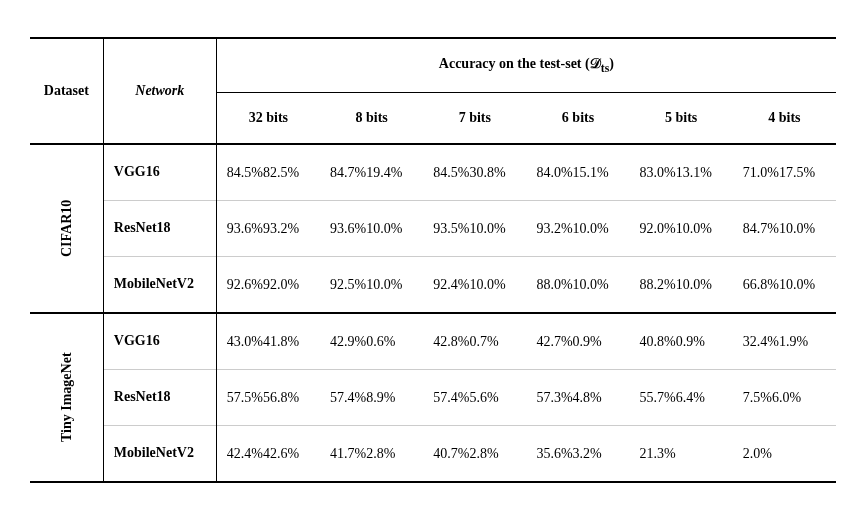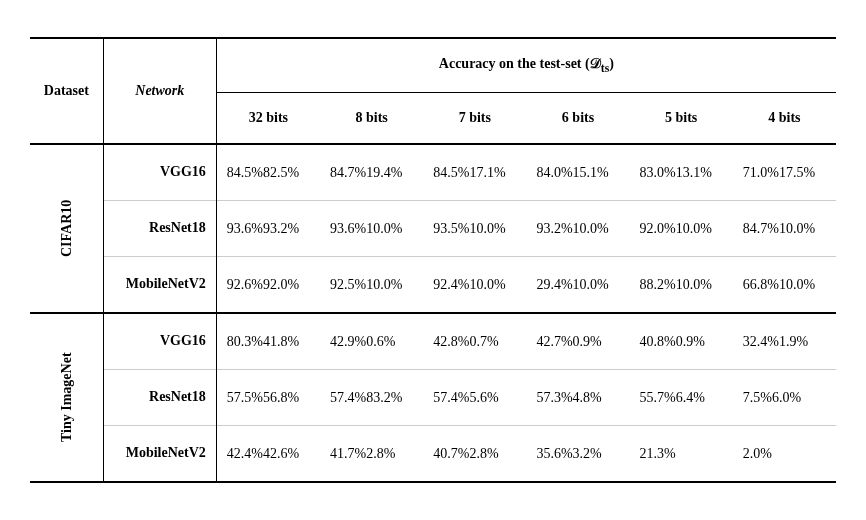--- a/index.html
+++ b/index.html
@@ -42,21 +42,21 @@
       transform: rotate(180deg);
       font-weight: bold;
       font-size: 14px;
       text-align: center;
       vertical-align: middle;
       padding: 10px 6px;
     }
     .network-cell {
       border-right: 1px solid #000;
       font-weight: bold;
-      text-align: right;
+      text-align: left;
       vertical-align: middle;
     }
     .accuracy-cell {
       text-align: center;
       vertical-align: middle;
       line-height: 1.6;
     }
     .section-divider {
       border-top: 2.5px solid #000;
     }
@@ -116,21 +116,21 @@
           </td>
           <td class="accuracy-cell">
             <div class="cell-two-line">
               <span>84.7%</span>
               <span>19.4%</span>
             </div>
           </td>
           <td class="accuracy-cell">
             <div class="cell-two-line">
               <span>84.5%</span>
-              <span>17.1%</span>
+              <span>30.8%</span>
             </div>
           </td>
           <td class="accuracy-cell">
             <div class="cell-two-line">
               <span>84.0%</span>
               <span>15.1%</span>
             </div>
           </td>
           <td class="accuracy-cell">
             <div class="cell-two-line">
@@ -199,21 +199,21 @@
             </div>
           </td>
           <td class="accuracy-cell">
             <div class="cell-two-line">
               <span>92.4%</span>
               <span>10.0%</span>
             </div>
           </td>
           <td class="accuracy-cell">
             <div class="cell-two-line">
-              <span>29.4%</span>
+              <span>88.0%</span>
               <span>10.0%</span>
             </div>
           </td>
           <td class="accuracy-cell">
             <div class="cell-two-line">
               <span>88.2%</span>
               <span>10.0%</span>
             </div>
           </td>
           <td class="accuracy-cell">
@@ -221,21 +221,21 @@
               <span>66.8%</span>
               <span>10.0%</span>
             </div>
           </td>
         </tr>
         <tr class="section-divider">
           <td rowspan="3" class="dataset-cell">Tiny ImageNet</td>
           <td class="network-cell">VGG16</td>
           <td class="accuracy-cell">
             <div class="cell-two-line">
-              <span>80.3%</span>
+              <span>43.0%</span>
               <span>41.8%</span>
             </div>
           </td>
           <td class="accuracy-cell">
             <div class="cell-two-line">
               <span>42.9%</span>
               <span>0.6%</span>
             </div>
           </td>
           <td class="accuracy-cell">
@@ -267,21 +267,21 @@
           <td class="network-cell">ResNet18</td>
           <td class="accuracy-cell">
             <div class="cell-two-line">
               <span>57.5%</span>
               <span>56.8%</span>
             </div>
           </td>
           <td class="accuracy-cell">
             <div class="cell-two-line">
               <span>57.4%</span>
-              <span>83.2%</span>
+              <span>8.9%</span>
             </div>
           </td>
           <td class="accuracy-cell">
             <div class="cell-two-line">
               <span>57.4%</span>
               <span>5.6%</span>
             </div>
           </td>
           <td class="accuracy-cell">
             <div class="cell-two-line">

